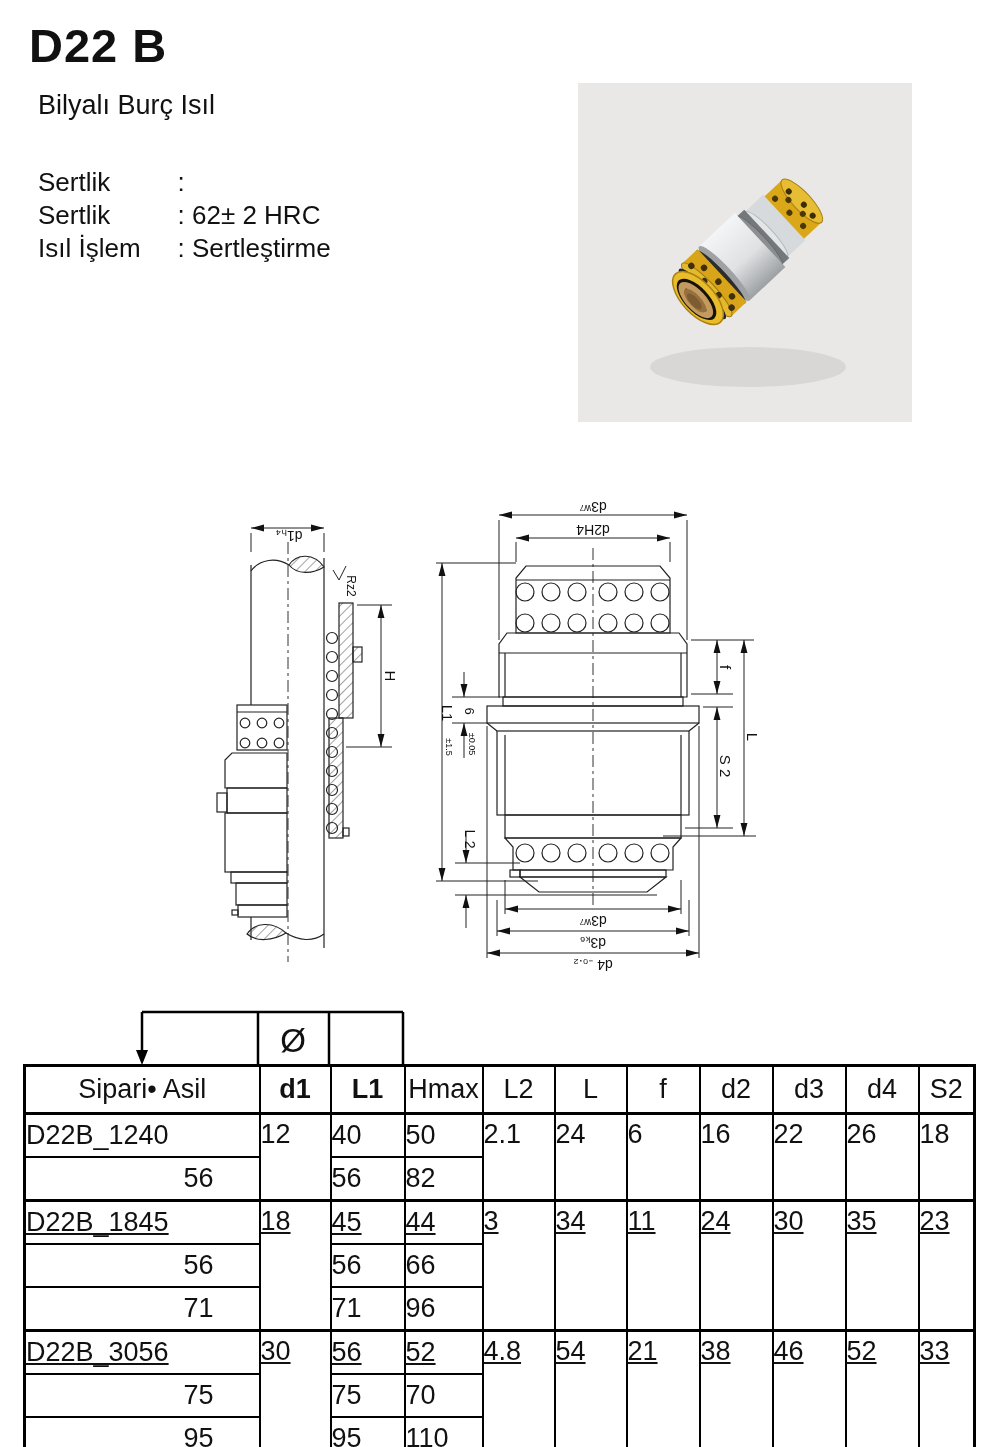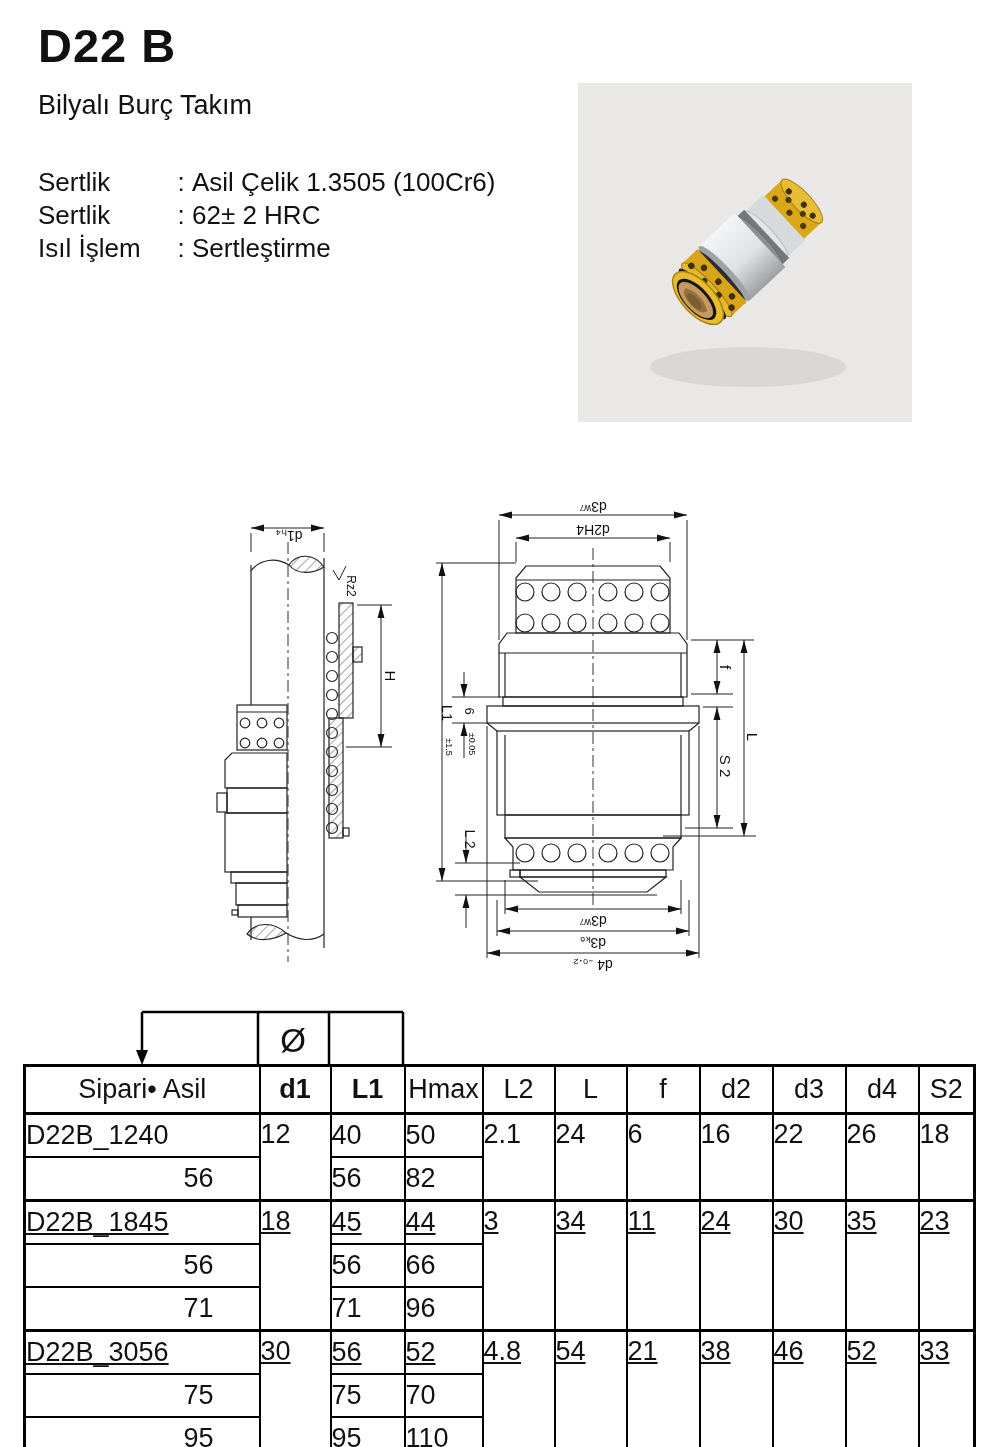--- a/index.html
+++ b/index.html
@@ -1,20 +1,20 @@
 <!DOCTYPE html>
 <html><head>
 <meta charset="utf-8">
 <style>
   html,body{margin:0;padding:0;background:#ffffff;}
   body{width:998px;height:1447px;position:relative;overflow:hidden;
        font-family:"Liberation Sans", sans-serif;color:#111;}
   .abs{position:absolute;}
   
-  #page-title{left:38px;top:18px;font-size:47px;font-weight:700;letter-spacing:1px;}
+  #page-title{left:29px;top:18px;font-size:47px;font-weight:700;letter-spacing:1px;}
   #page-subtitle{left:38px;top:90px;font-size:27px;}
   
   #specs{left:38px;top:166px;font-size:26px;}
   .spec-row{display:flex;line-height:33px;}
   .spec-label{width:132px;}
   .spec-colon{width:22px;text-align:center;}
   
   #photo{left:578px;top:83px;width:334px;height:339px;}
   
   #drawings{left:0;top:470px;width:998px;height:540px;}
@@ -31,27 +31,26 @@
   #spec-table tr.grp-first td{border-top:3px solid #000;text-decoration:underline;}
   #spec-table td.rs{vertical-align:top;}
   #spec-table td.code-cont{text-align:right;padding-right:45px;}
   svg text{font-family:"Liberation Sans", sans-serif;fill:#111;}
   .dimtxt{fill:#111;}
 </style>
 </head>
 <body>
 
 <div class="abs" id="page-title">D22 B</div>
-<div class="abs" id="page-subtitle">Bilyalı Burç Takım</div>
+<div class="abs" id="page-subtitle">Bilyalı Burç Isıl</div>
 
 <div class="abs" id="specs">
   <div class="spec-row">
     <span class="spec-label">Sertlik</span>
     <span class="spec-colon">:</span>
-    <span class="spec-value">Asil Çelik 1.3505 (100Cr6)</span>
   </div>
   <div class="spec-row">
     <span class="spec-label">Sertlik</span>
     <span class="spec-colon">:</span>
     <span class="spec-value">62± 2 HRC</span>
   </div>
   <div class="spec-row">
     <span class="spec-label">Isıl İşlem</span>
     <span class="spec-colon">:</span>
     <span class="spec-value">Sertleştirme</span>

